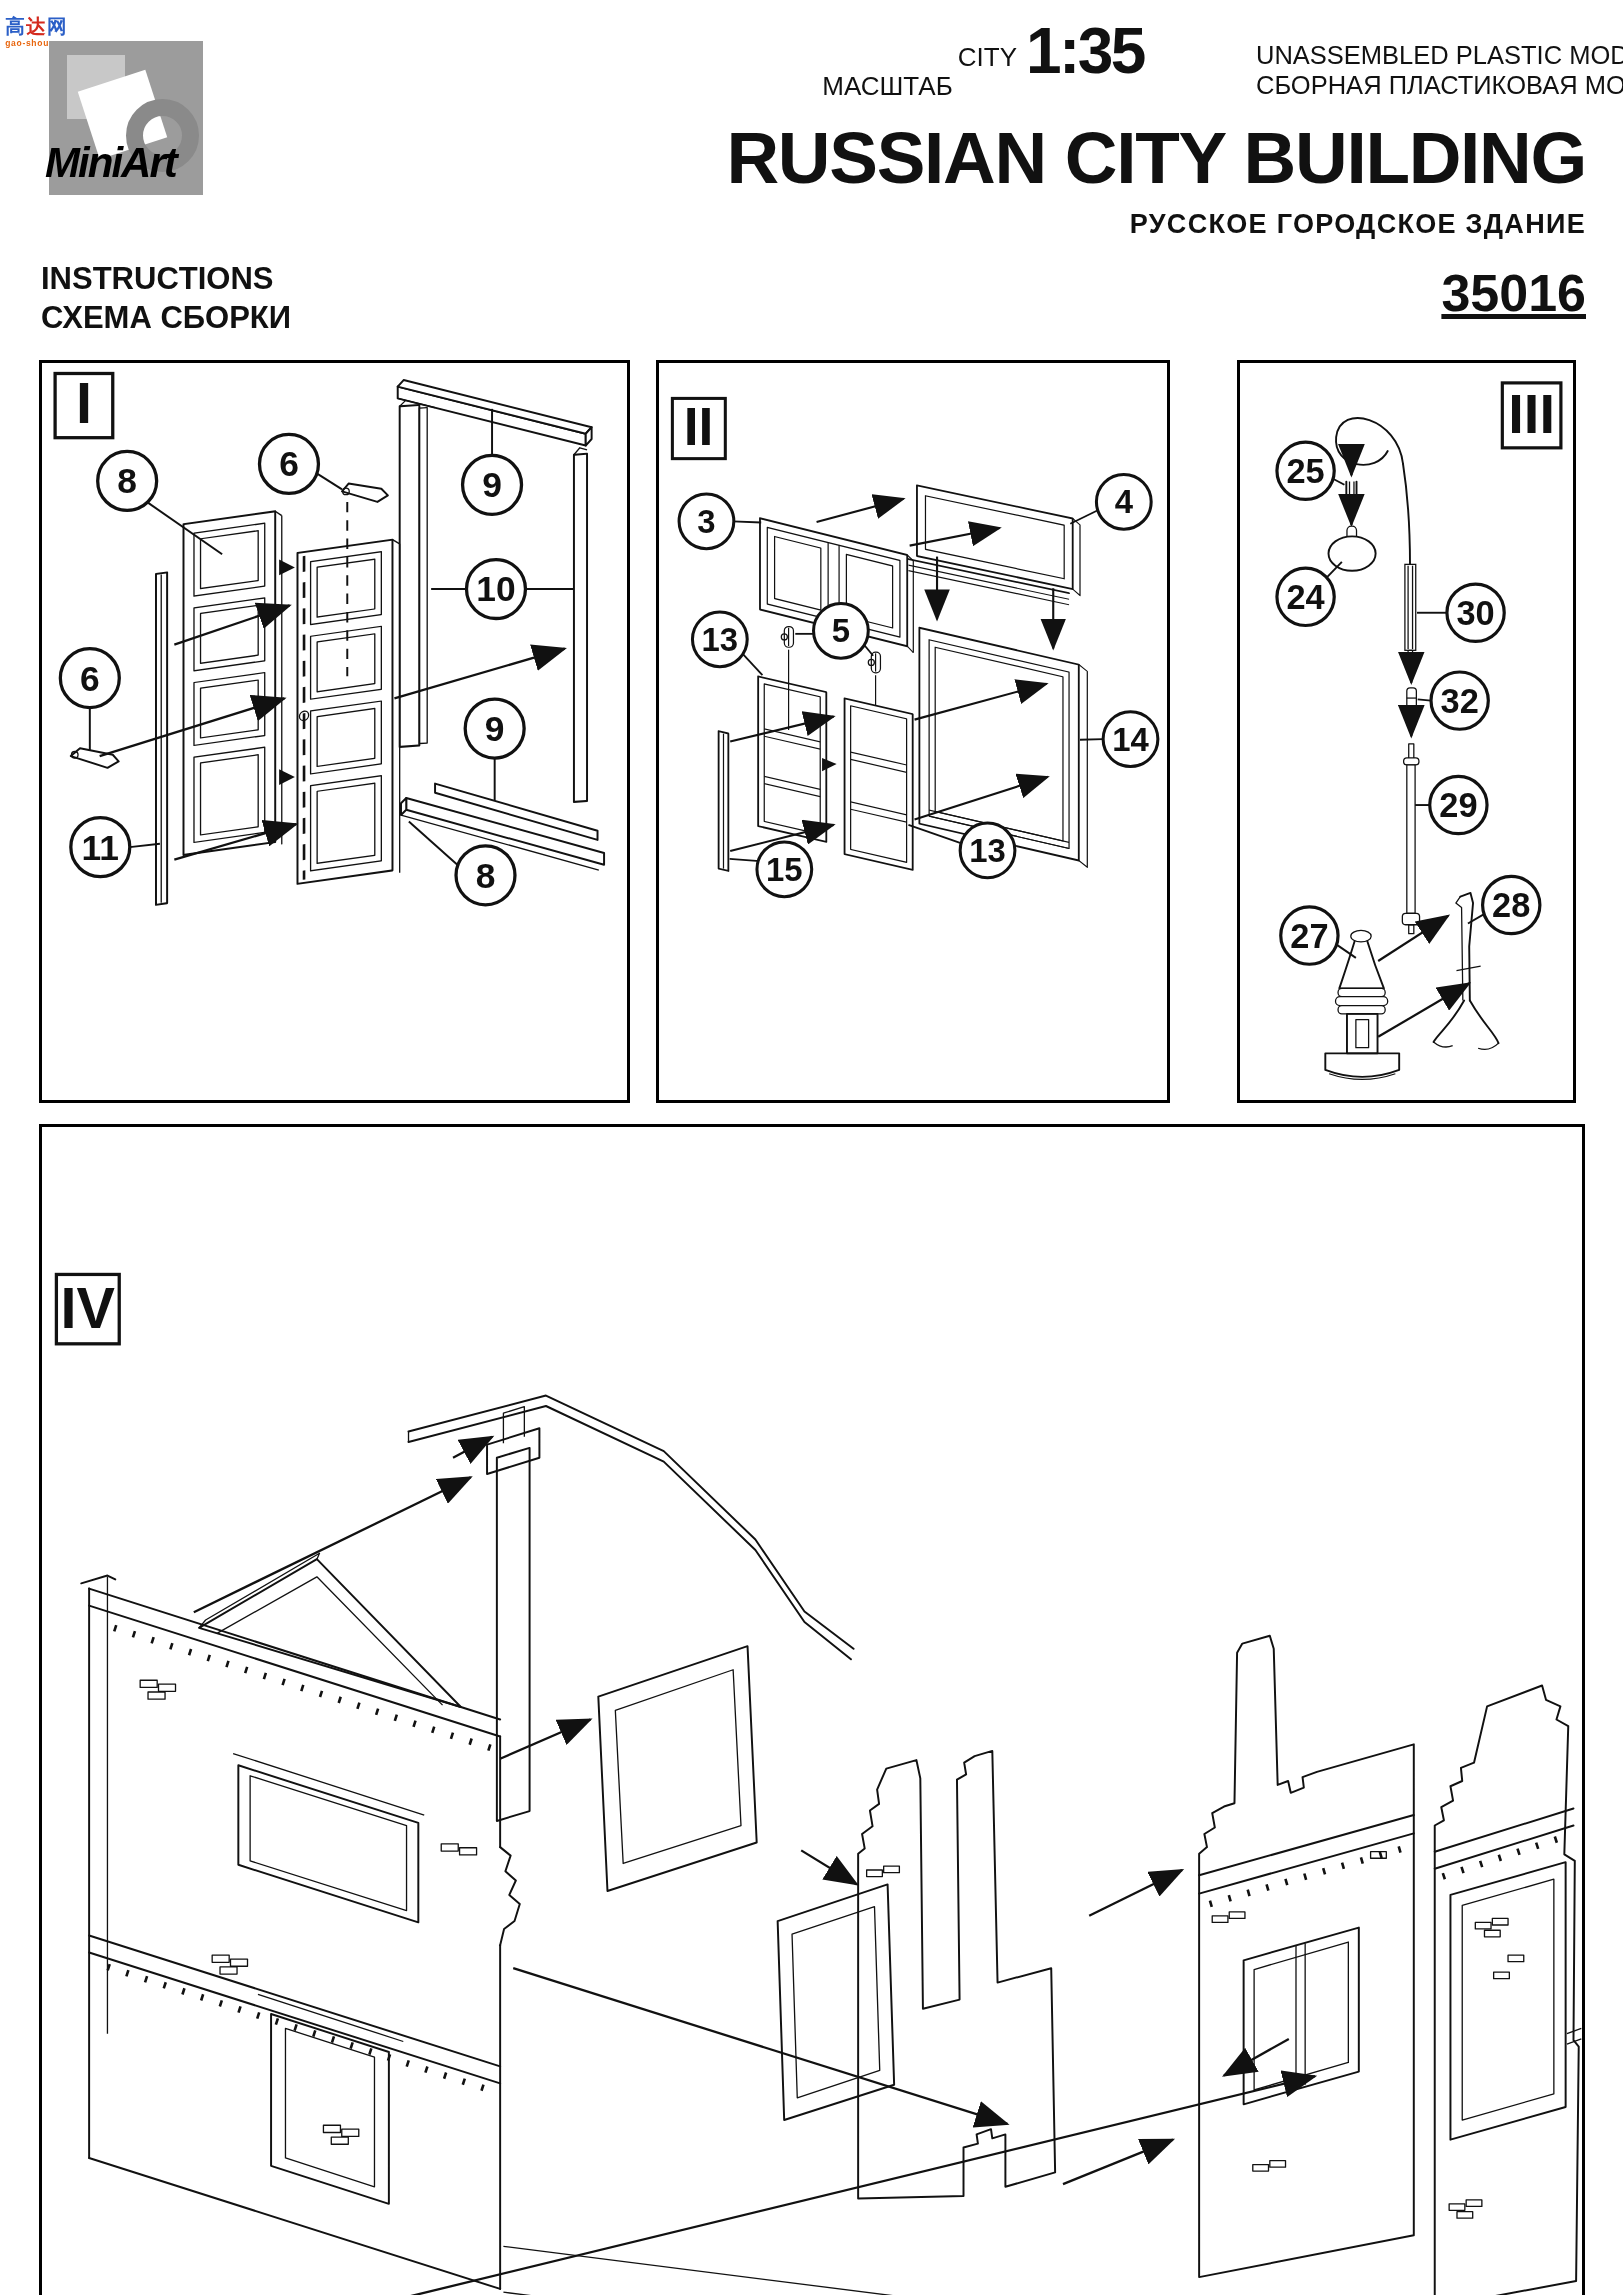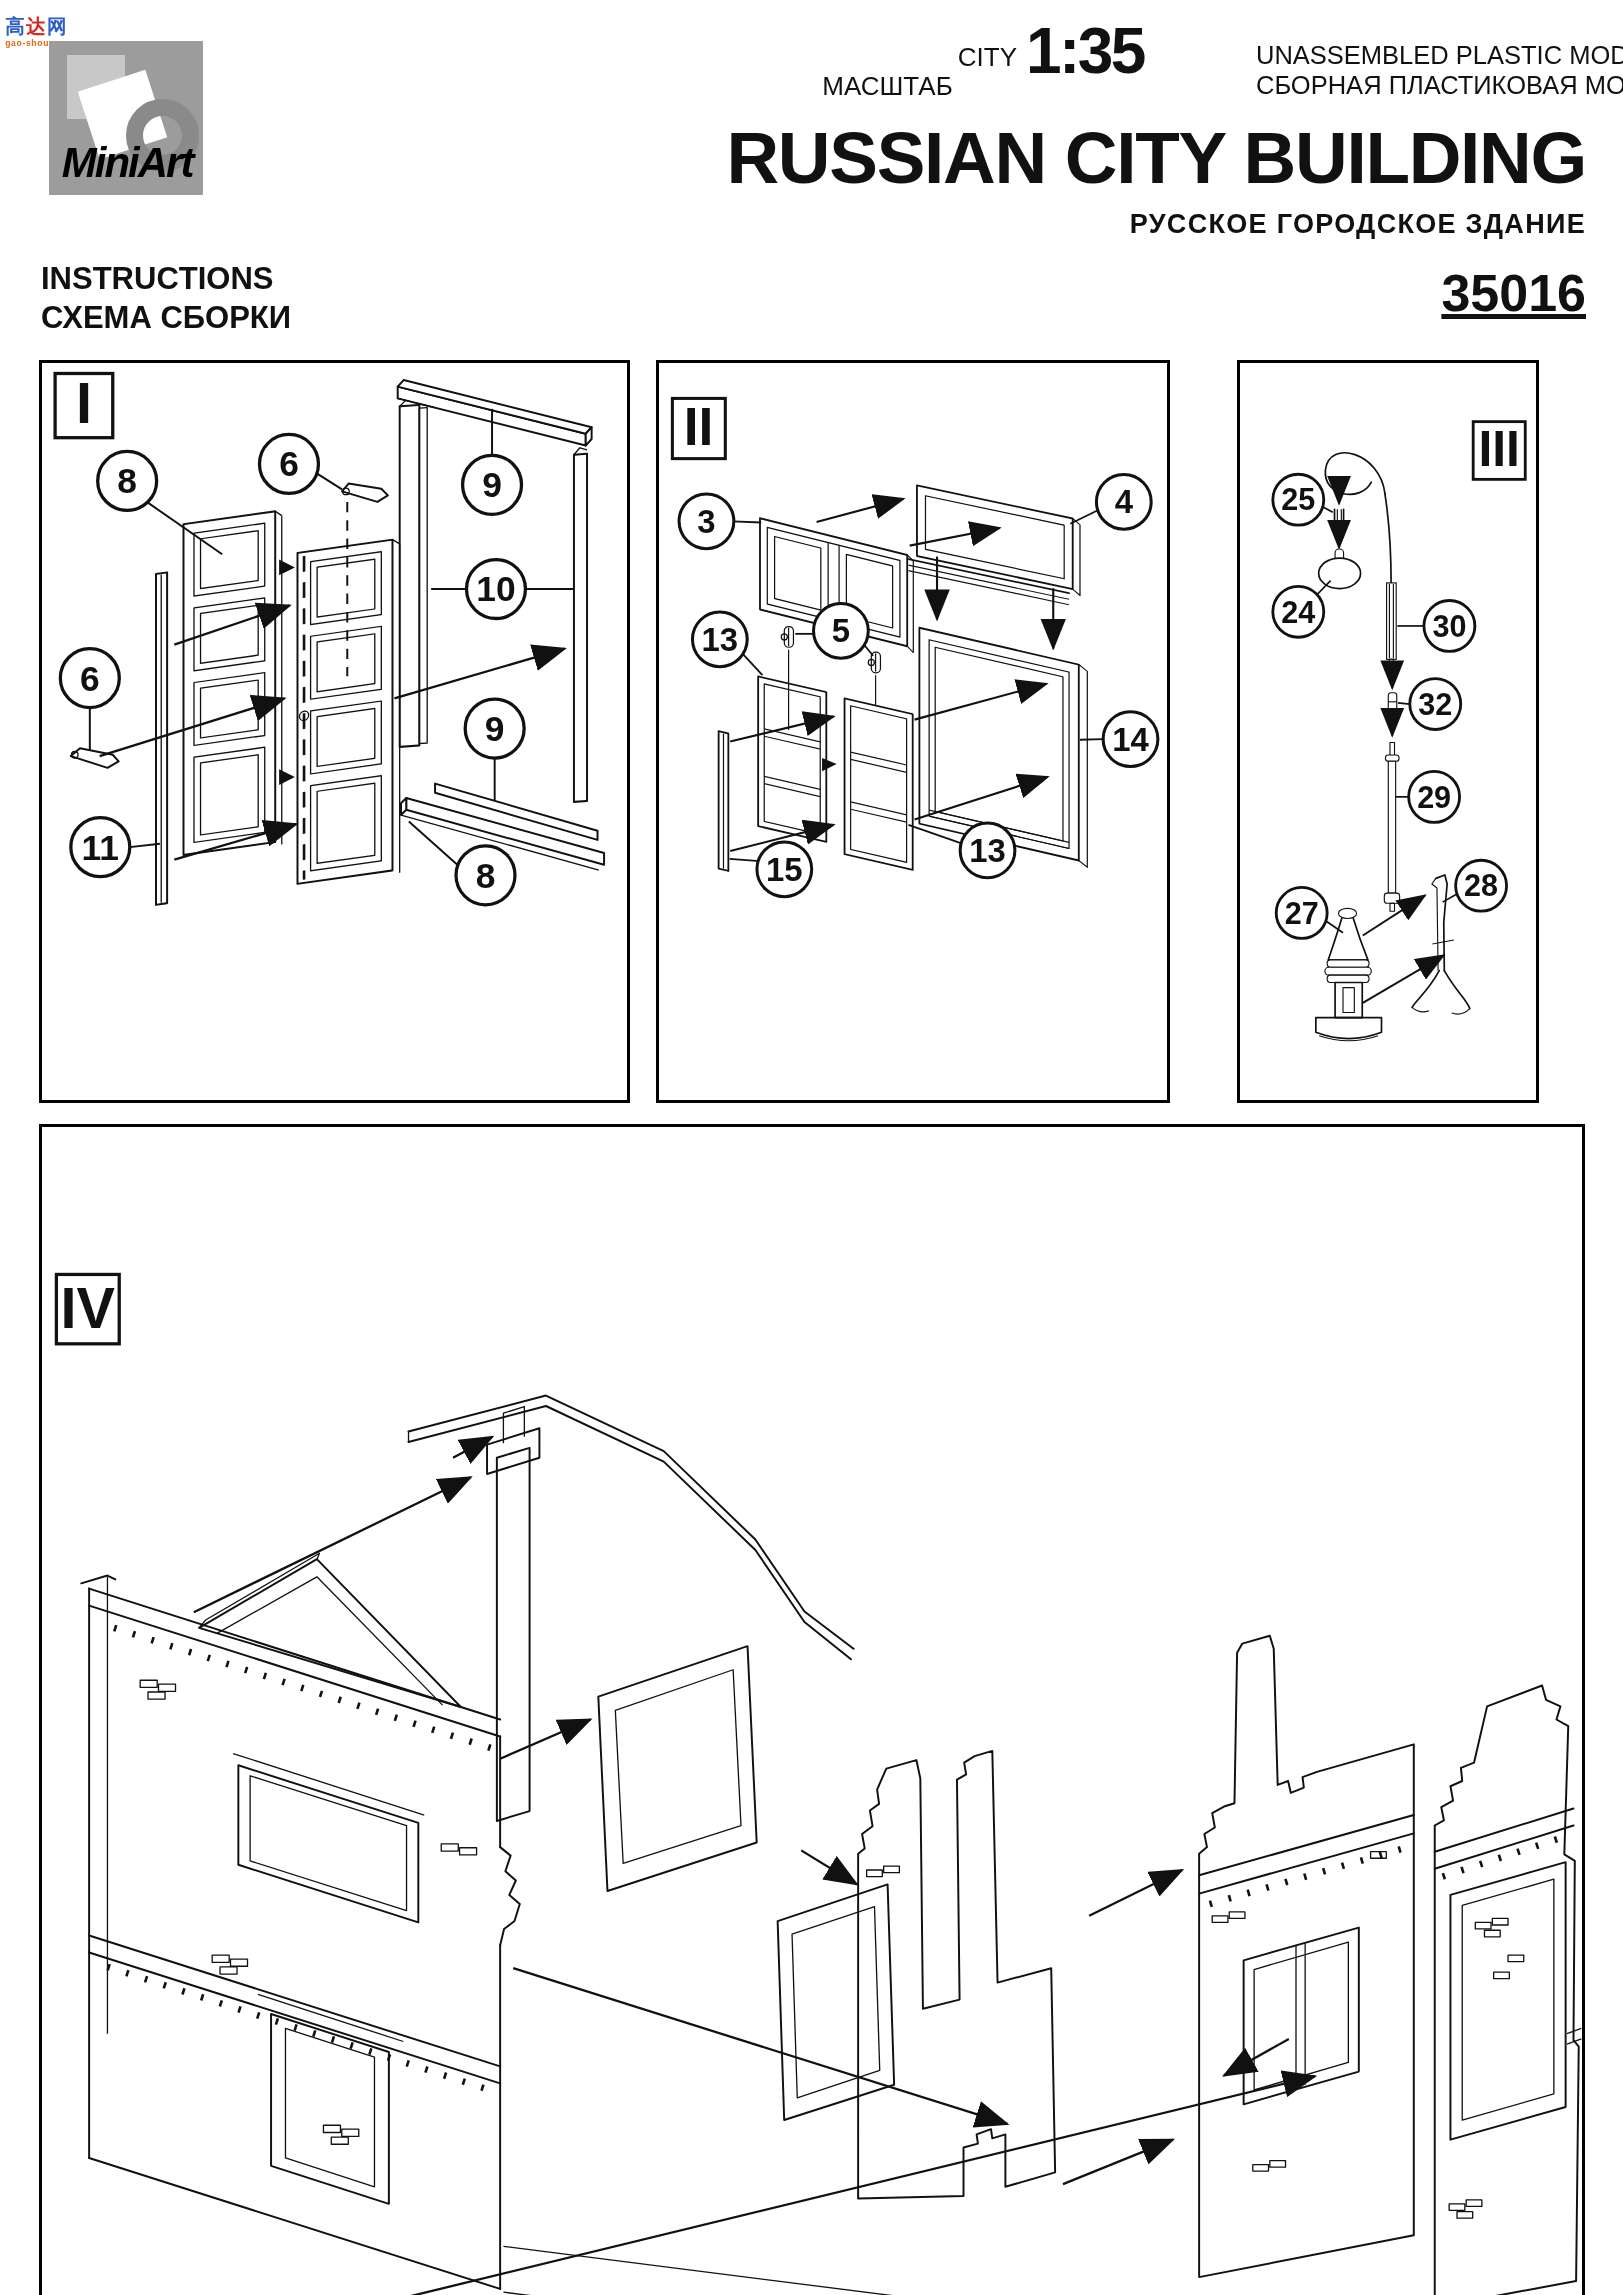--- a/index.html
+++ b/index.html
@@ -12,38 +12,38 @@
   
   .wm{position:absolute;left:5.2px;top:17px;width:144px;line-height:1;}
   .wm-t{font-size:19.6px;font-weight:bold;color:var(--wm_blue);letter-spacing:1.3px;}
   .wm-t .mid{color:var(--wm_red);}
   .wm-s{font-size:8.5px;font-weight:bold;color:var(--wm_orange);margin-top:2.6px;letter-spacing:0.7px;}
   
   .logo{position:absolute;left:49px;top:41px;width:154px;height:154px;background:var(--logo_gray);}
   .logo .sq1{position:absolute;left:18.3px;top:14.4px;width:58px;height:64px;background:var(--logo_light);}
   .logo .sq2{position:absolute;left:38px;top:38px;width:71px;height:71px;background:#fff;transform:rotate(-18deg);}
   .logo .ring{position:absolute;left:77px;top:58px;width:39px;height:39px;border:17px solid var(--logo_ring);border-radius:50%;}
-  .logo .brand{position:absolute;left:-3.9px;top:98px;width:164px;text-align:center;
+  .logo .brand{position:absolute;left:-3.9px;top:98px;width:164px;text-align:left;
     font-size:42px;font-weight:bold;font-style:italic;letter-spacing:-2px;color:#000;}
   
   .h-abs{position:absolute;white-space:nowrap;}
   .scale-en{left:834px;top:42px;width:183px;text-align:right;font-size:26px;}
   .scale-ru{left:796px;top:71px;width:183px;text-align:center;font-size:26px;}
   .scale-val{left:1026px;top:14.4px;font-size:64px;font-weight:bold;letter-spacing:-2.6px;}
   .kit1{left:1256px;top:41px;font-size:25.5px;}
   .kit2{left:1256px;top:71px;font-size:25.5px;}
   .title-en{right:37px;top:116px;font-size:73px;font-weight:bold;letter-spacing:-1.3px;}
   .title-ru{right:37px;top:209px;font-size:27px;font-weight:bold;letter-spacing:1.3px;}
   .kitno{right:37px;top:263px;font-size:52px;font-weight:bold;text-decoration:underline;}
   .instr{position:absolute;left:41px;top:260px;font-size:31px;font-weight:bold;line-height:1.25;}
   
   .panel{position:absolute;border:3.3px solid #000;background:#fff;box-sizing:border-box;}
   #panel1{left:39px;top:360px;width:591px;height:743px;}
   #panel2{left:656px;top:360px;width:514px;height:743px;}
-  #panel3{left:1237px;top:360px;width:302px;height:743px;}
+  #panel3{left:1237px;top:360px;width:339px;height:743px;}
   #panel4{left:39px;top:1124px;width:1546px;height:1405px;}
   .panel svg{display:block;width:100%;height:100%;}
   
   .ln{stroke:var(--ink);stroke-width:3;fill:none;stroke-linejoin:round;stroke-linecap:round;}
   .ln2{stroke:var(--ink);stroke-width:2;fill:none;stroke-linejoin:round;}
   .fw{stroke:var(--ink);stroke-width:3;fill:#fff;stroke-linejoin:round;}
   .fwt{stroke:var(--ink);stroke-width:2;fill:#fff;}
   .blk{fill:var(--ink);stroke:none;}
   .dash{stroke:var(--ink);stroke-width:4;fill:none;stroke-dasharray:24 16;}
   .dash2{stroke:var(--ink);stroke-width:3;fill:none;stroke-dasharray:16 12;}

